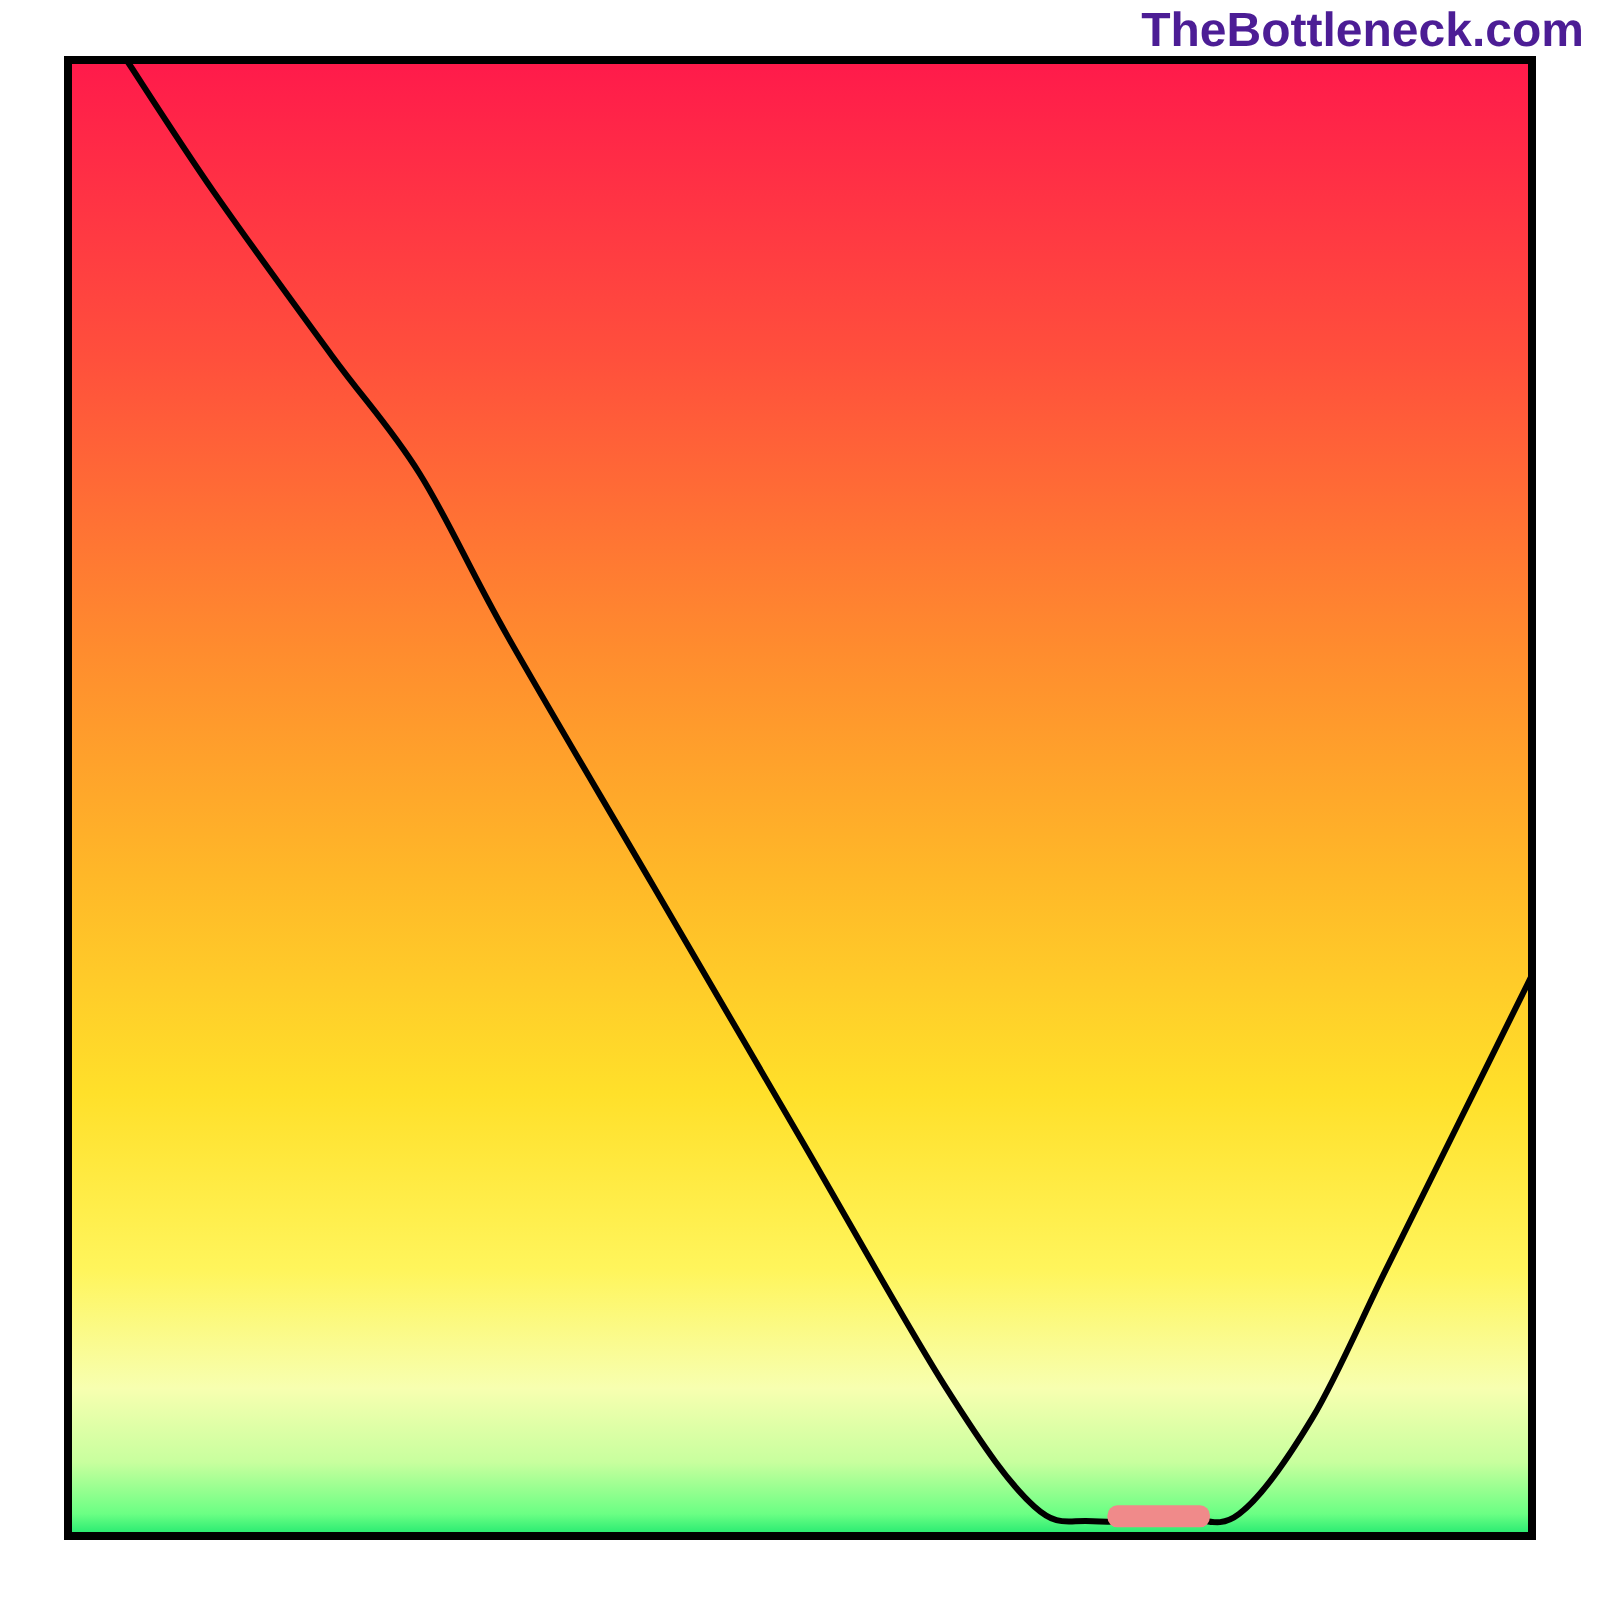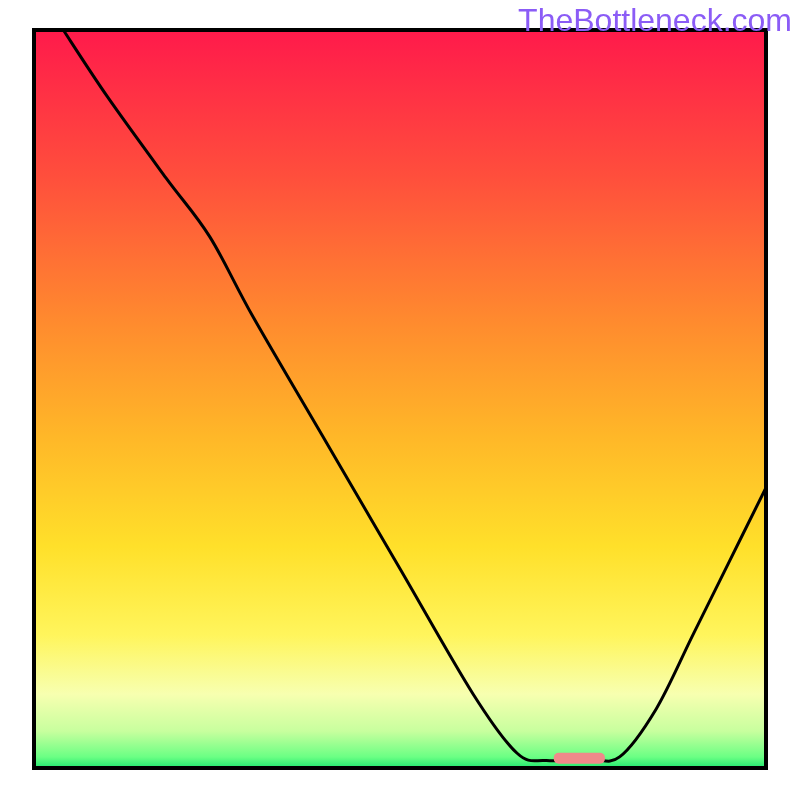--- a/index.html
+++ b/index.html
@@ -12,23 +12,23 @@
   }
   .container {
     position: relative;
     width: 800px;
     height: 800px;
   }
   .watermark {
     position: absolute;
     top: 2px;
     right: 8px;
-    font-size: 32px;
-    font-weight: 400;
-    color: #8b5cf6;
+    font-size: 24px;
+    font-weight: 700;
+    color: #4c1d95;
     letter-spacing: 0px;
     z-index: 5;
   }
   svg.plot {
     position: absolute;
     left: 0;
     top: 0;
   }
 </style>
 </head>

